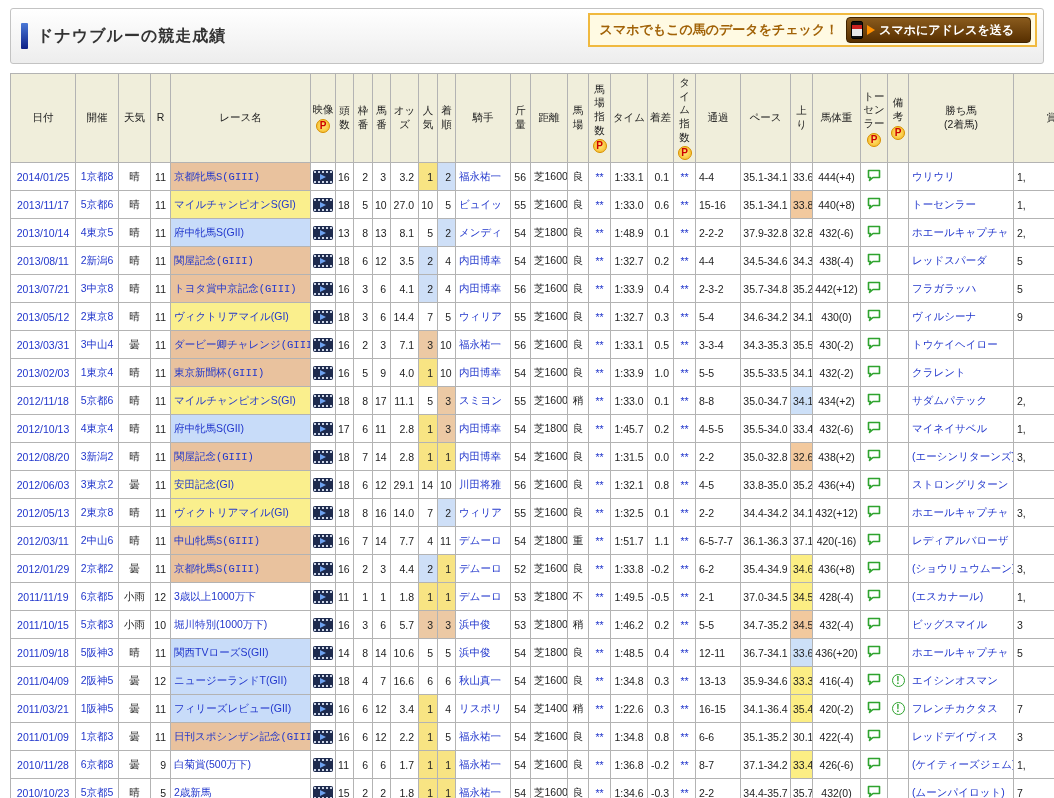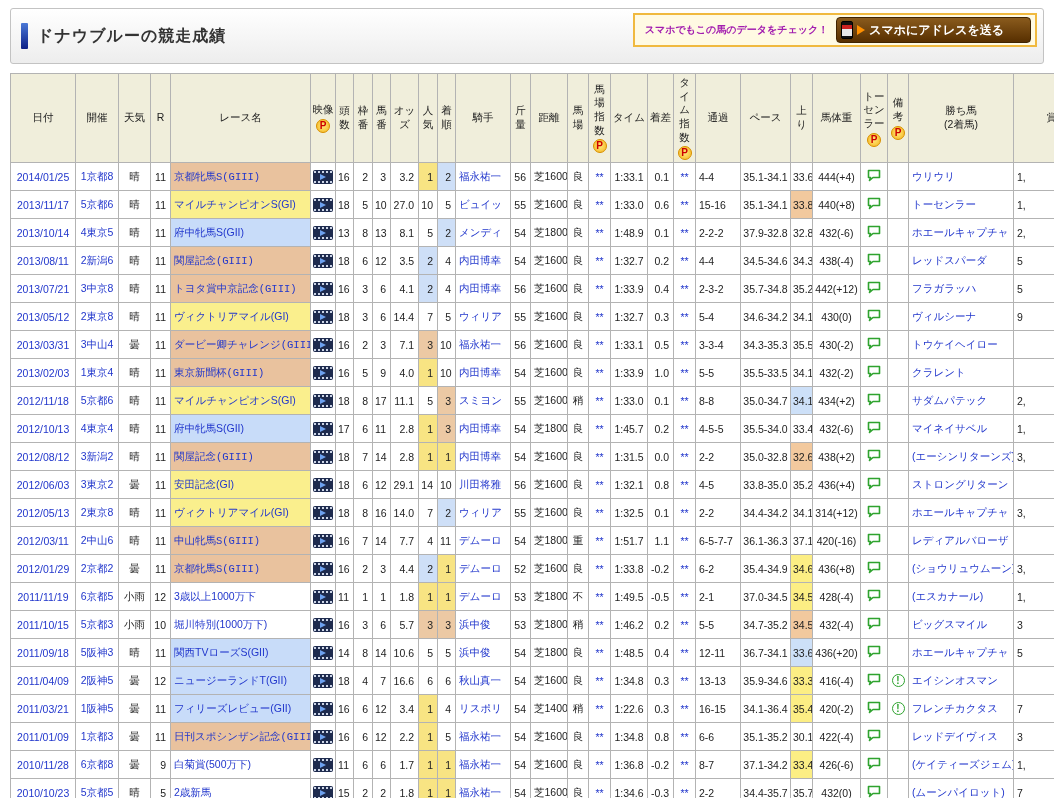--- a/index.html
+++ b/index.html
@@ -12,24 +12,24 @@
     border:1px solid #c3c3c3; border-radius:3px;
     background:linear-gradient(#ffffff, #ededed);
     display:flex; align-items:center; padding:0 10px; }
   .accent { width:7px; height:26px; margin-right:9px;
     background:linear-gradient(#4a78d6, #0c1f86); border-radius:1px; }
   h1.title { font-size:16px; font-weight:bold; color:#333; letter-spacing:1px; }
 
   .promo { position:absolute; right:6px; top:4px; height:34px;
     display:flex; align-items:center; gap:8px;
     border:2px solid #f0b93f; background:#fffae3; padding:2px 4px 2px 10px; }
-  .promo-text { color:#a21caf; font-weight:bold; font-size:10px; }
+  .promo-text { color:#a16207; font-weight:bold; font-size:13px; }
   .promo-btn { display:inline-flex; align-items:center; gap:4px; cursor:pointer;
     background:linear-gradient(#8a5b1d, #572f00); border:1px solid #3f2300;
-    border-radius:4px; padding:3px 26px 3px 4px; color:#fff; font-weight:bold; font-size:12px;
+    border-radius:4px; padding:3px 16px 3px 4px; color:#fff; font-weight:bold; font-size:12px;
     text-decoration:none; }
   .phone-icon { display:inline-block; width:12px; height:18px; border-radius:2px;
     background:linear-gradient(#111 0 3px, #c22 3px 7px, #e8e8e8 7px 14px, #111 14px);
     border:1px solid #000; }
   .arrow-icon { display:inline-block; width:0; height:0;
     border-left:8px solid #ff9000; border-top:5px solid transparent; border-bottom:5px solid transparent; }
 
   
   .table-wrap { margin:0 0 0 10px; width:1044px; overflow:hidden; }
   table { border-collapse:collapse; table-layout:fixed; width:1090px;
@@ -482,21 +482,21 @@
             <td>33.4</td>
             <td>432(-6)</td>
             <td><span class="bubble"><svg width="14" height="13" viewBox="0 0 14 13">
                   <path d="M1.5 1.5 h11 v7 h-6.5 l-3.5 3 l1 -3 h-2 z" fill="#fff" stroke="#2fa32f" stroke-width="1.6" stroke-linejoin="round"></path>
                 </svg></span></td>
             <td></td>
             <td class="al link">マイネイサベル</td>
             <td class="al">1,</td>
           </tr>
           <tr>
-            <td class="link">2012/08/12</td>
+            <td class="link">2012/08/20</td>
             <td class="link">3新潟2</td>
             <td>晴</td>
             <td class="ar">11</td>
             <td class="al link g3">関屋記念(GIII)</td>
             <td><span class="movie"></span></td>
             <td class="ar">18</td>
             <td class="ar">7</td>
             <td class="ar">14</td>
             <td class="ar">2.8</td>
             <td class="ar rk-y">1</td>
@@ -569,21 +569,21 @@
             <td class="ar">55</td>
             <td class="al">芝1600</td>
             <td>良</td>
             <td class="link">**</td>
             <td>1:32.5</td>
             <td class="ar">0.1</td>
             <td class="link">**</td>
             <td class="al">2-2</td>
             <td>34.4-34.2</td>
             <td>34.1</td>
-            <td>314(+12)</td>
+            <td>432(+12)</td>
             <td><span class="bubble"><svg width="14" height="13" viewBox="0 0 14 13">
                   <path d="M1.5 1.5 h11 v7 h-6.5 l-3.5 3 l1 -3 h-2 z" fill="#fff" stroke="#2fa32f" stroke-width="1.6" stroke-linejoin="round"></path>
                 </svg></span></td>
             <td></td>
             <td class="al link">ホエールキャプチャ</td>
             <td class="al">3,</td>
           </tr>
           <tr>
             <td class="link">2012/03/11</td>
             <td class="link">2中山6</td>

